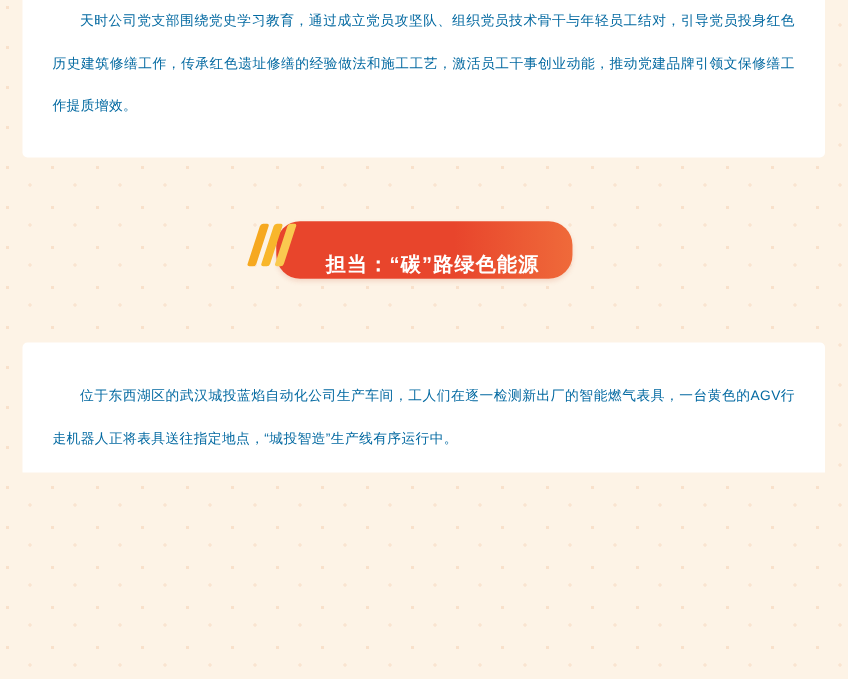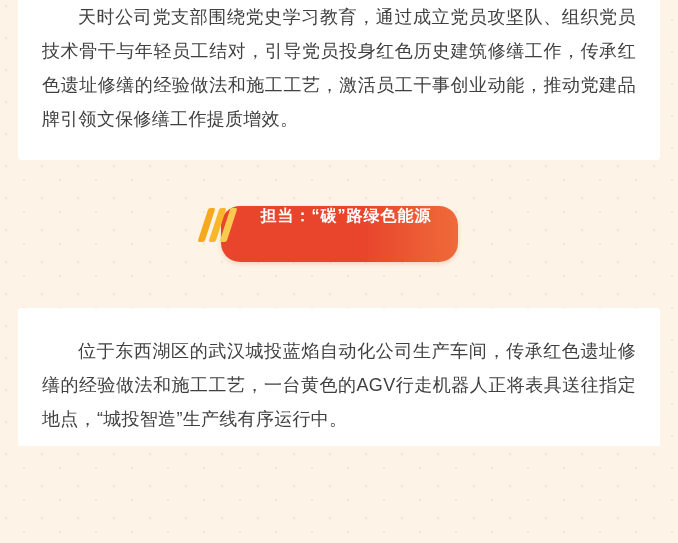--- a/index.html
+++ b/index.html
@@ -41,43 +41,43 @@
     border-bottom-left-radius: 4px;
     border-bottom-right-radius: 4px;
   }
   .panel.bottom {
     padding: 26px 24px 10px 24px;
     border-top-left-radius: 4px;
     border-top-right-radius: 4px;
   }
   p.para {
     margin: 0 0 18px 0;
-    font-size: 18px;
+    font-size: 11px;
     line-height: 34px;
-    color: #404040;
+    color: #0369a1;
     text-align: justify;
     text-indent: 2em;
     letter-spacing: 0.3px;
   }
   p.para:last-child {
     margin-bottom: 0;
   }
 
   
   .banner-wrap {
     height: 148px;
     display: flex;
     align-items: center;
     justify-content: center;
   }
   .banner {
     position: relative;
     display: inline-flex;
-    align-items: flex-start;
-    height: 56px;
+    align-items: flex-end;
+    height: 46px;
     padding: 0 26px 0 40px;
     background: linear-gradient(90deg, #e8452c 0%, #e8452c 60%, #ef6a3a 100%);
     border-radius: 19px;
     box-shadow: 0 2px 4px rgba(200,80,40,0.18);
   }
   .banner-title {
     color: #ffffff;
     font-size: 16px;
     font-weight: bold;
     letter-spacing: 1px;
@@ -121,16 +121,16 @@
       <span class="banner-bars">
         <i class="b1"></i>
           <i class="b2"></i>
           <i class="b3"></i>
       </span>
       <span class="banner-title">担当：“碳”路绿色能源</span>
     </div>
   </div>
 
   <div class="panel bottom">
-    <p class="para">位于东西湖区的武汉城投蓝焰自动化公司生产车间，传承红色遗址修缮的经验做法和施工工艺，一台黄色的AGV行走机器人正将表具送往指定地点，“城投智造”生产线有序运行中。</p>
+    <p class="para">位于东西湖区的武汉城投蓝焰自动化公司生产车间，工人们在逐一检测新出厂的智能燃气表具，一台黄色的AGV行走机器人正将表具送往指定地点，“城投智造”生产线有序运行中。</p>
   </div>
 
 </div>
 
 </body></html>

